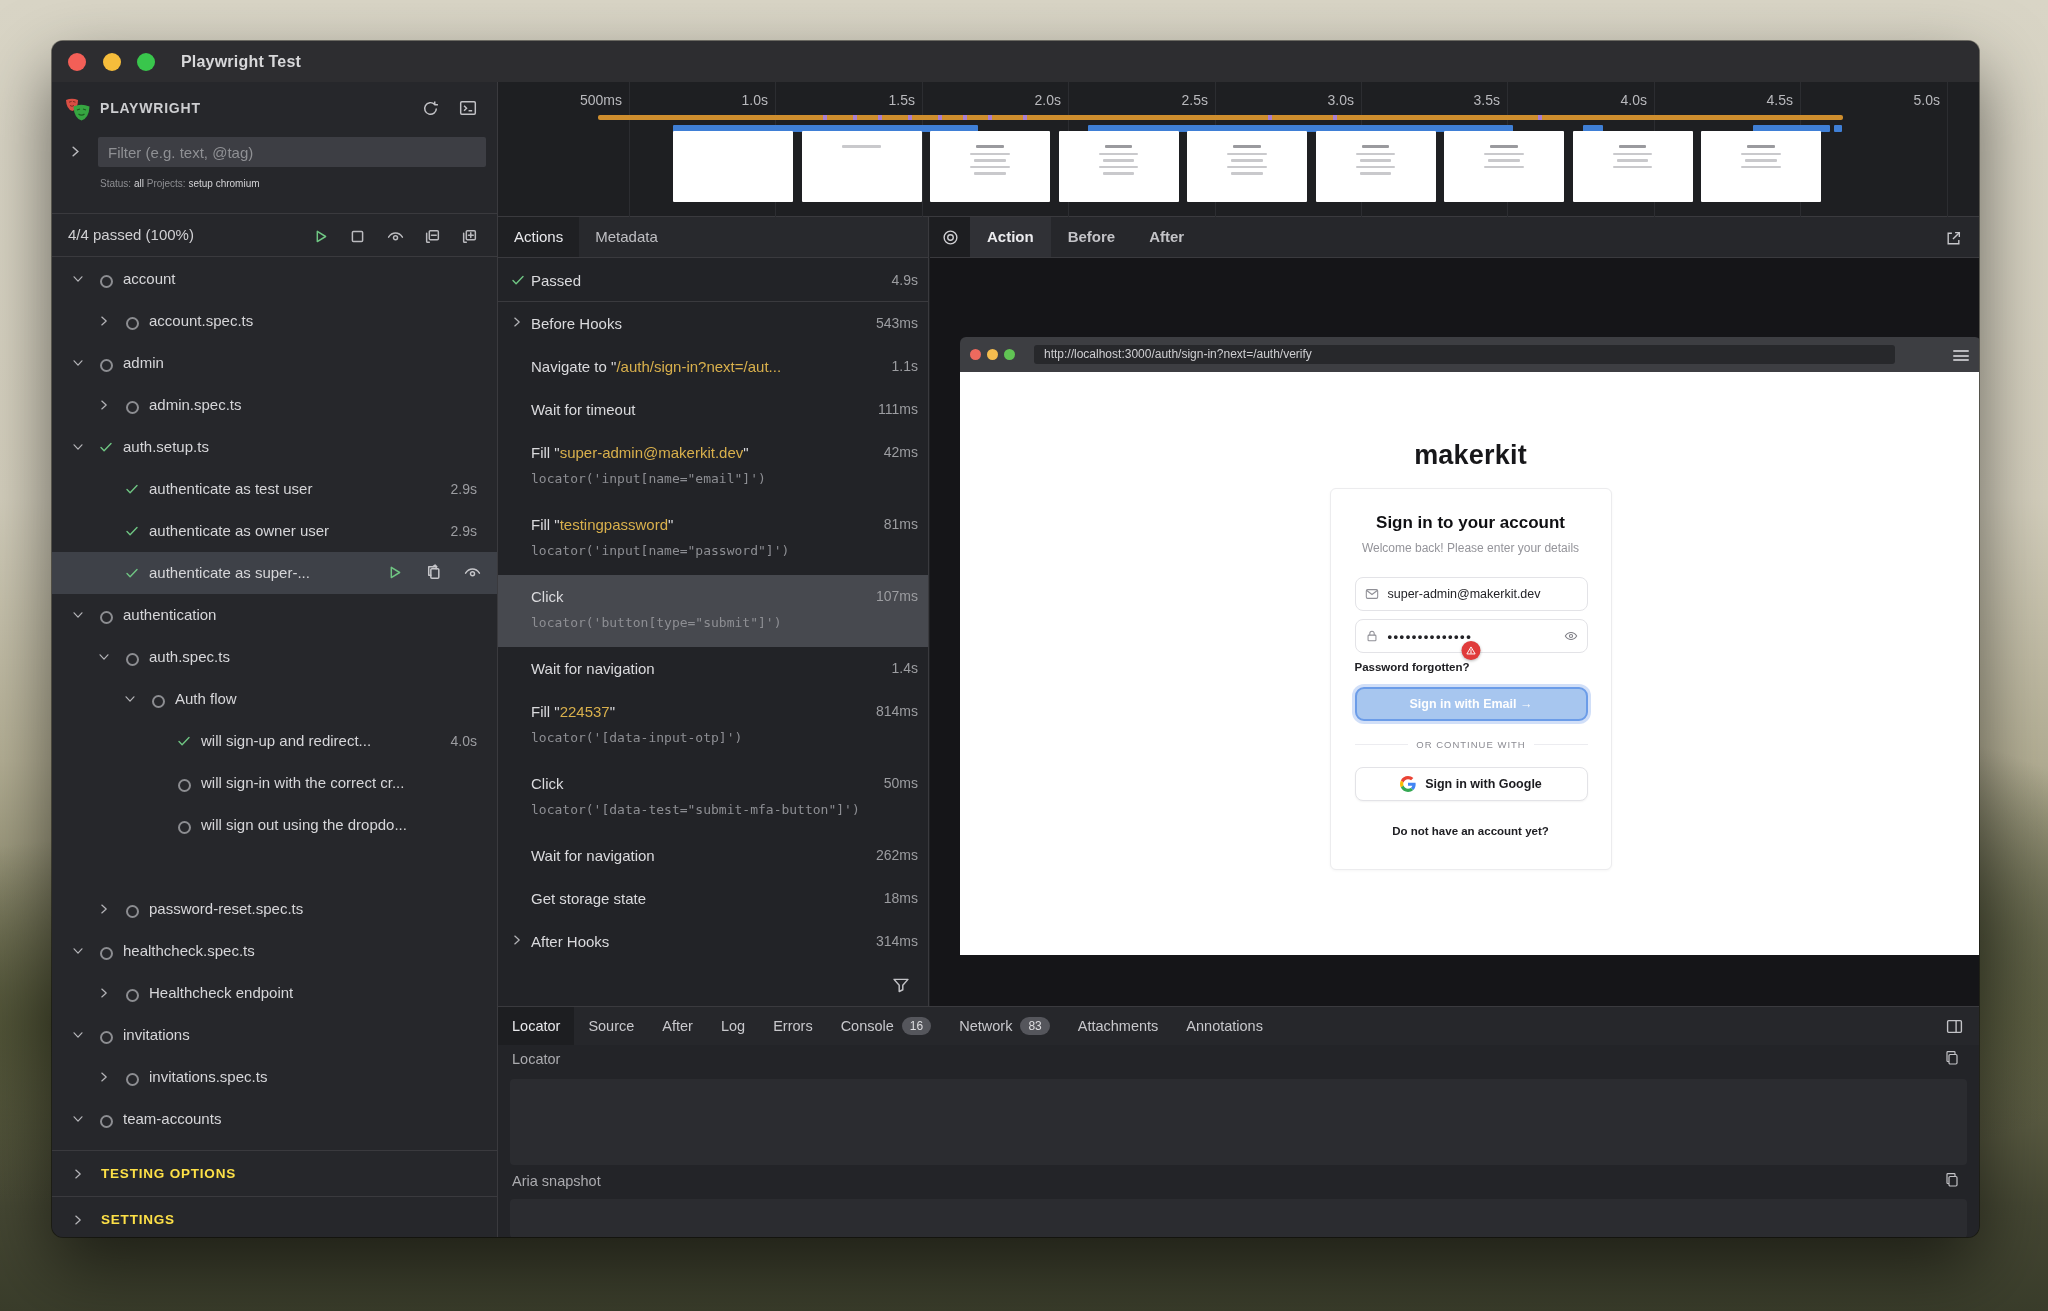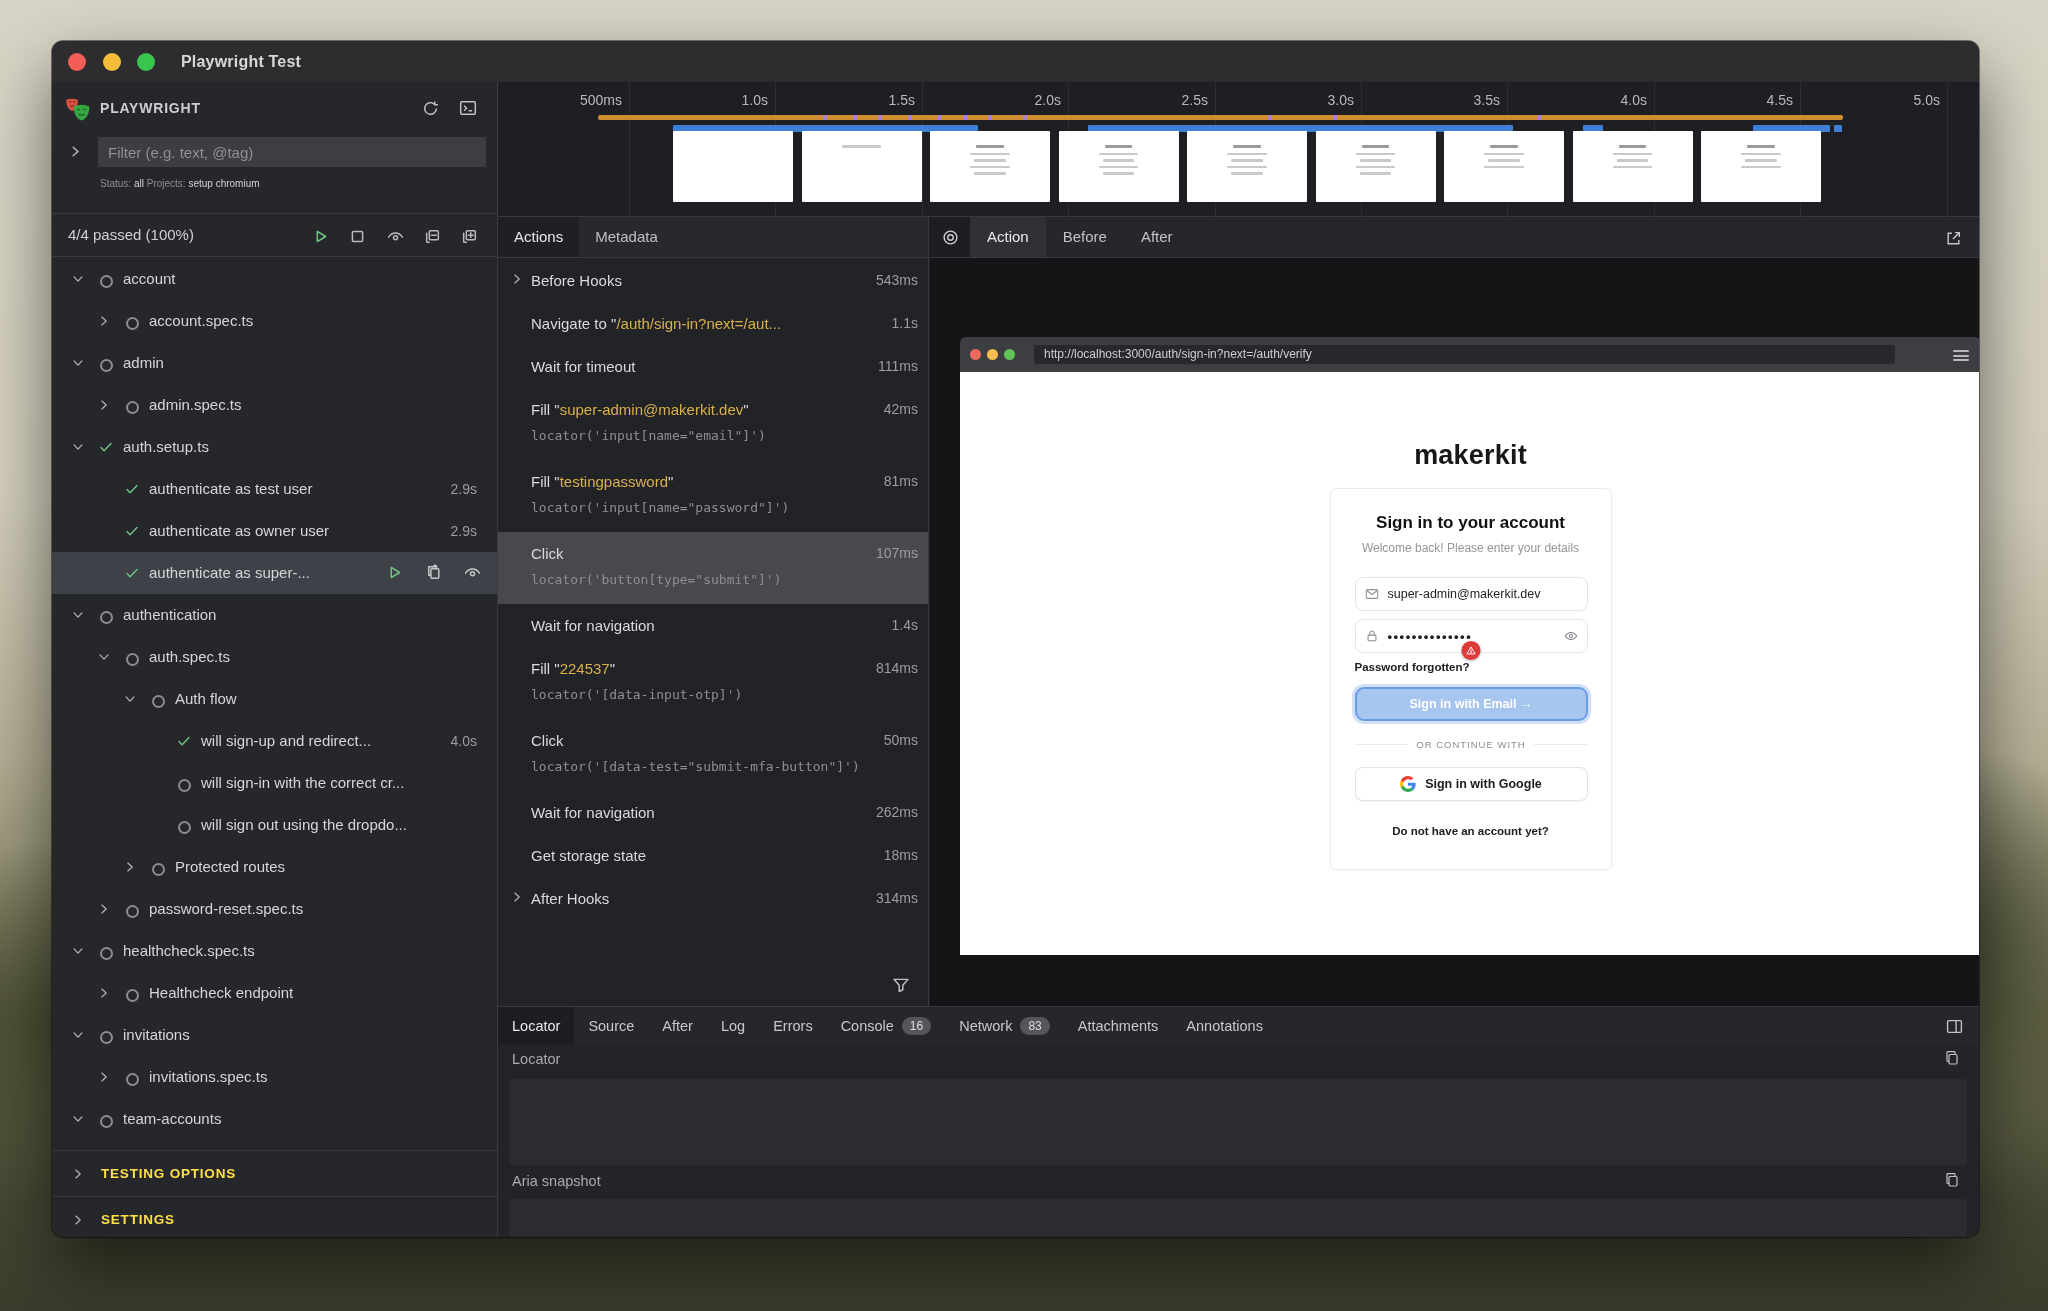--- a/index.html
+++ b/index.html
@@ -101,21 +101,21 @@
   .amain{position:absolute;left:33px;top:0;right:76px;line-height:43px;font-size:15px;color:#dadadd;white-space:nowrap;overflow:hidden;}
   .amain .em{color:#d9b04c;}
   .atime{position:absolute;right:10px;top:0;line-height:43px;font-size:14px;color:#9c9da1;}
   .asub{position:absolute;left:33px;top:40px;right:10px;font-size:13px;color:#8d8e93;
     font-family:"DejaVu Sans Mono","Liberation Mono",monospace;white-space:nowrap;overflow:hidden;}
   .afunnel{position:absolute;right:14px;bottom:8px;width:26px;height:26px;color:#c3c3c7;display:flex;align-items:center;justify-content:center;cursor:pointer;}
   
   .snap-panel{position:absolute;left:432px;top:135px;width:1049px;height:789px;}
   .snap-tabs{position:absolute;left:0;top:0;width:100%;height:41px;background:#26272b;border-bottom:1px solid #3a3a3e;box-sizing:border-box;display:flex;}
   .snap-target{width:40px;height:40px;background:#1d1e21;display:flex;align-items:center;justify-content:center;color:#cfcfd3;cursor:pointer;}
-  .stab{padding:0 17px;line-height:40px;font-size:15px;color:#c3c3c7;cursor:pointer;}
+  .stab{padding:0 17px;line-height:40px;font-size:15px;color:#c3c3c7;cursor:pointer;font-weight:bold;}
   .stab.active{background:#303136;color:#ebebee;}
   .snap-external{position:absolute;right:14px;top:9px;width:24px;height:24px;color:#c7c7cb;display:flex;align-items:center;justify-content:center;cursor:pointer;}
   .snap-content{position:absolute;left:0;top:41px;width:100%;height:748px;background:#151518;}
   
   .browser{position:absolute;left:30px;top:79px;width:1021px;height:618px;}
   .chrome{position:absolute;left:0;top:0;width:100%;height:35px;background:#3d3e42;border-radius:6px 6px 0 0;}
   .bdot{position:absolute;top:12px;width:11px;height:11px;border-radius:50%;}
   .urlbar{position:absolute;left:74px;top:8px;width:861px;height:19px;background:#27282b;border-radius:3px;
     font-size:12px;color:#cfcfd2;line-height:19px;padding:0 10px;box-sizing:border-box;white-space:nowrap;overflow:hidden;cursor:text;}
   .burger{position:absolute;right:12px;top:13px;width:16px;color:#b9b9bd;cursor:pointer;}
@@ -350,27 +350,20 @@
             <span class="ttime">4.0s</span>
           </div>
           <div class="trow" style="top: 504px;">
             <span class="tico" style="left:126px;top:16px;"><span class="o-circle"></span></span>
             <span class="tlabel" style="left:149px">will sign-in with the correct cr...</span>
           </div>
           <div class="trow" style="top: 546px;">
             <span class="tico" style="left:126px;top:16px;"><span class="o-circle"></span></span>
             <span class="tlabel" style="left:149px">will sign out using the dropdo...</span>
           </div>
-          <div class="trow" style="top: 588px;">
-            <span class="tchev" style="left:71px"><svg width="14" height="14" viewBox="0 0 16 16" fill="none" stroke="currentColor" stroke-width="1.4" stroke-linecap="round" stroke-linejoin="round">
-                <path d="M5.5 3.5L10.5 8l-5 4.5"></path>
-              </svg></span>
-            <span class="tico" style="left:100px;top:16px;"><span class="o-circle"></span></span>
-            <span class="tlabel" style="left:123px">Protected routes</span>
-          </div>
           <div class="trow" style="top: 630px;">
             <span class="tchev" style="left:45px"><svg width="14" height="14" viewBox="0 0 16 16" fill="none" stroke="currentColor" stroke-width="1.4" stroke-linecap="round" stroke-linejoin="round">
                 <path d="M5.5 3.5L10.5 8l-5 4.5"></path>
               </svg></span>
             <span class="tico" style="left:74px;top:16px;"><span class="o-circle"></span></span>
             <span class="tlabel" style="left:97px">password-reset.spec.ts</span>
           </div>
           <div class="trow" style="top: 672px;">
             <span class="tchev" style="left:19px"><svg width="14" height="14" viewBox="0 0 16 16" fill="none" stroke="currentColor" stroke-width="1.4" stroke-linecap="round" stroke-linejoin="round">
                 <path d="M3.5 5.5L8 10.5l4.5-5"></path>
@@ -538,20 +531,27 @@
             </div>
           </div>
       </div>
 
       <div class="actions-panel">
         <div class="ptabs" id="atabs">
             <span class="ptab active">Actions</span>
             <span class="ptab">Metadata</span>
           </div>
         <div class="alist" id="alist">
+            <div class="arow h1 passed">
+              <span class="aicon" style="color:#6fc583;"><svg width="16" height="16" viewBox="0 0 16 16" fill="none" stroke="currentColor" stroke-width="1.4" stroke-linecap="round" stroke-linejoin="round">
+                  <path d="M3 8.6l3.1 3.1L13 4.6"></path>
+                </svg></span>
+              <div class="amain"><span>Passed</span></div>
+              <span class="atime">4.9s</span>
+            </div>
             <div class="arow h1">
               <span class="aicon"><svg width="14" height="14" viewBox="0 0 16 16" fill="none" stroke="currentColor" stroke-width="1.4" stroke-linecap="round" stroke-linejoin="round">
                   <path d="M5.5 3.5L10.5 8l-5 4.5"></path>
                 </svg></span>
               <div class="amain"><span>Before Hooks</span></div>
               <span class="atime">543ms</span>
             </div>
             <div class="arow h1">
               <div class="amain"><span>Navigate to "<span class="em">/auth/sign-in?next=/aut...</span></span></div>
               <span class="atime">1.1s</span>

